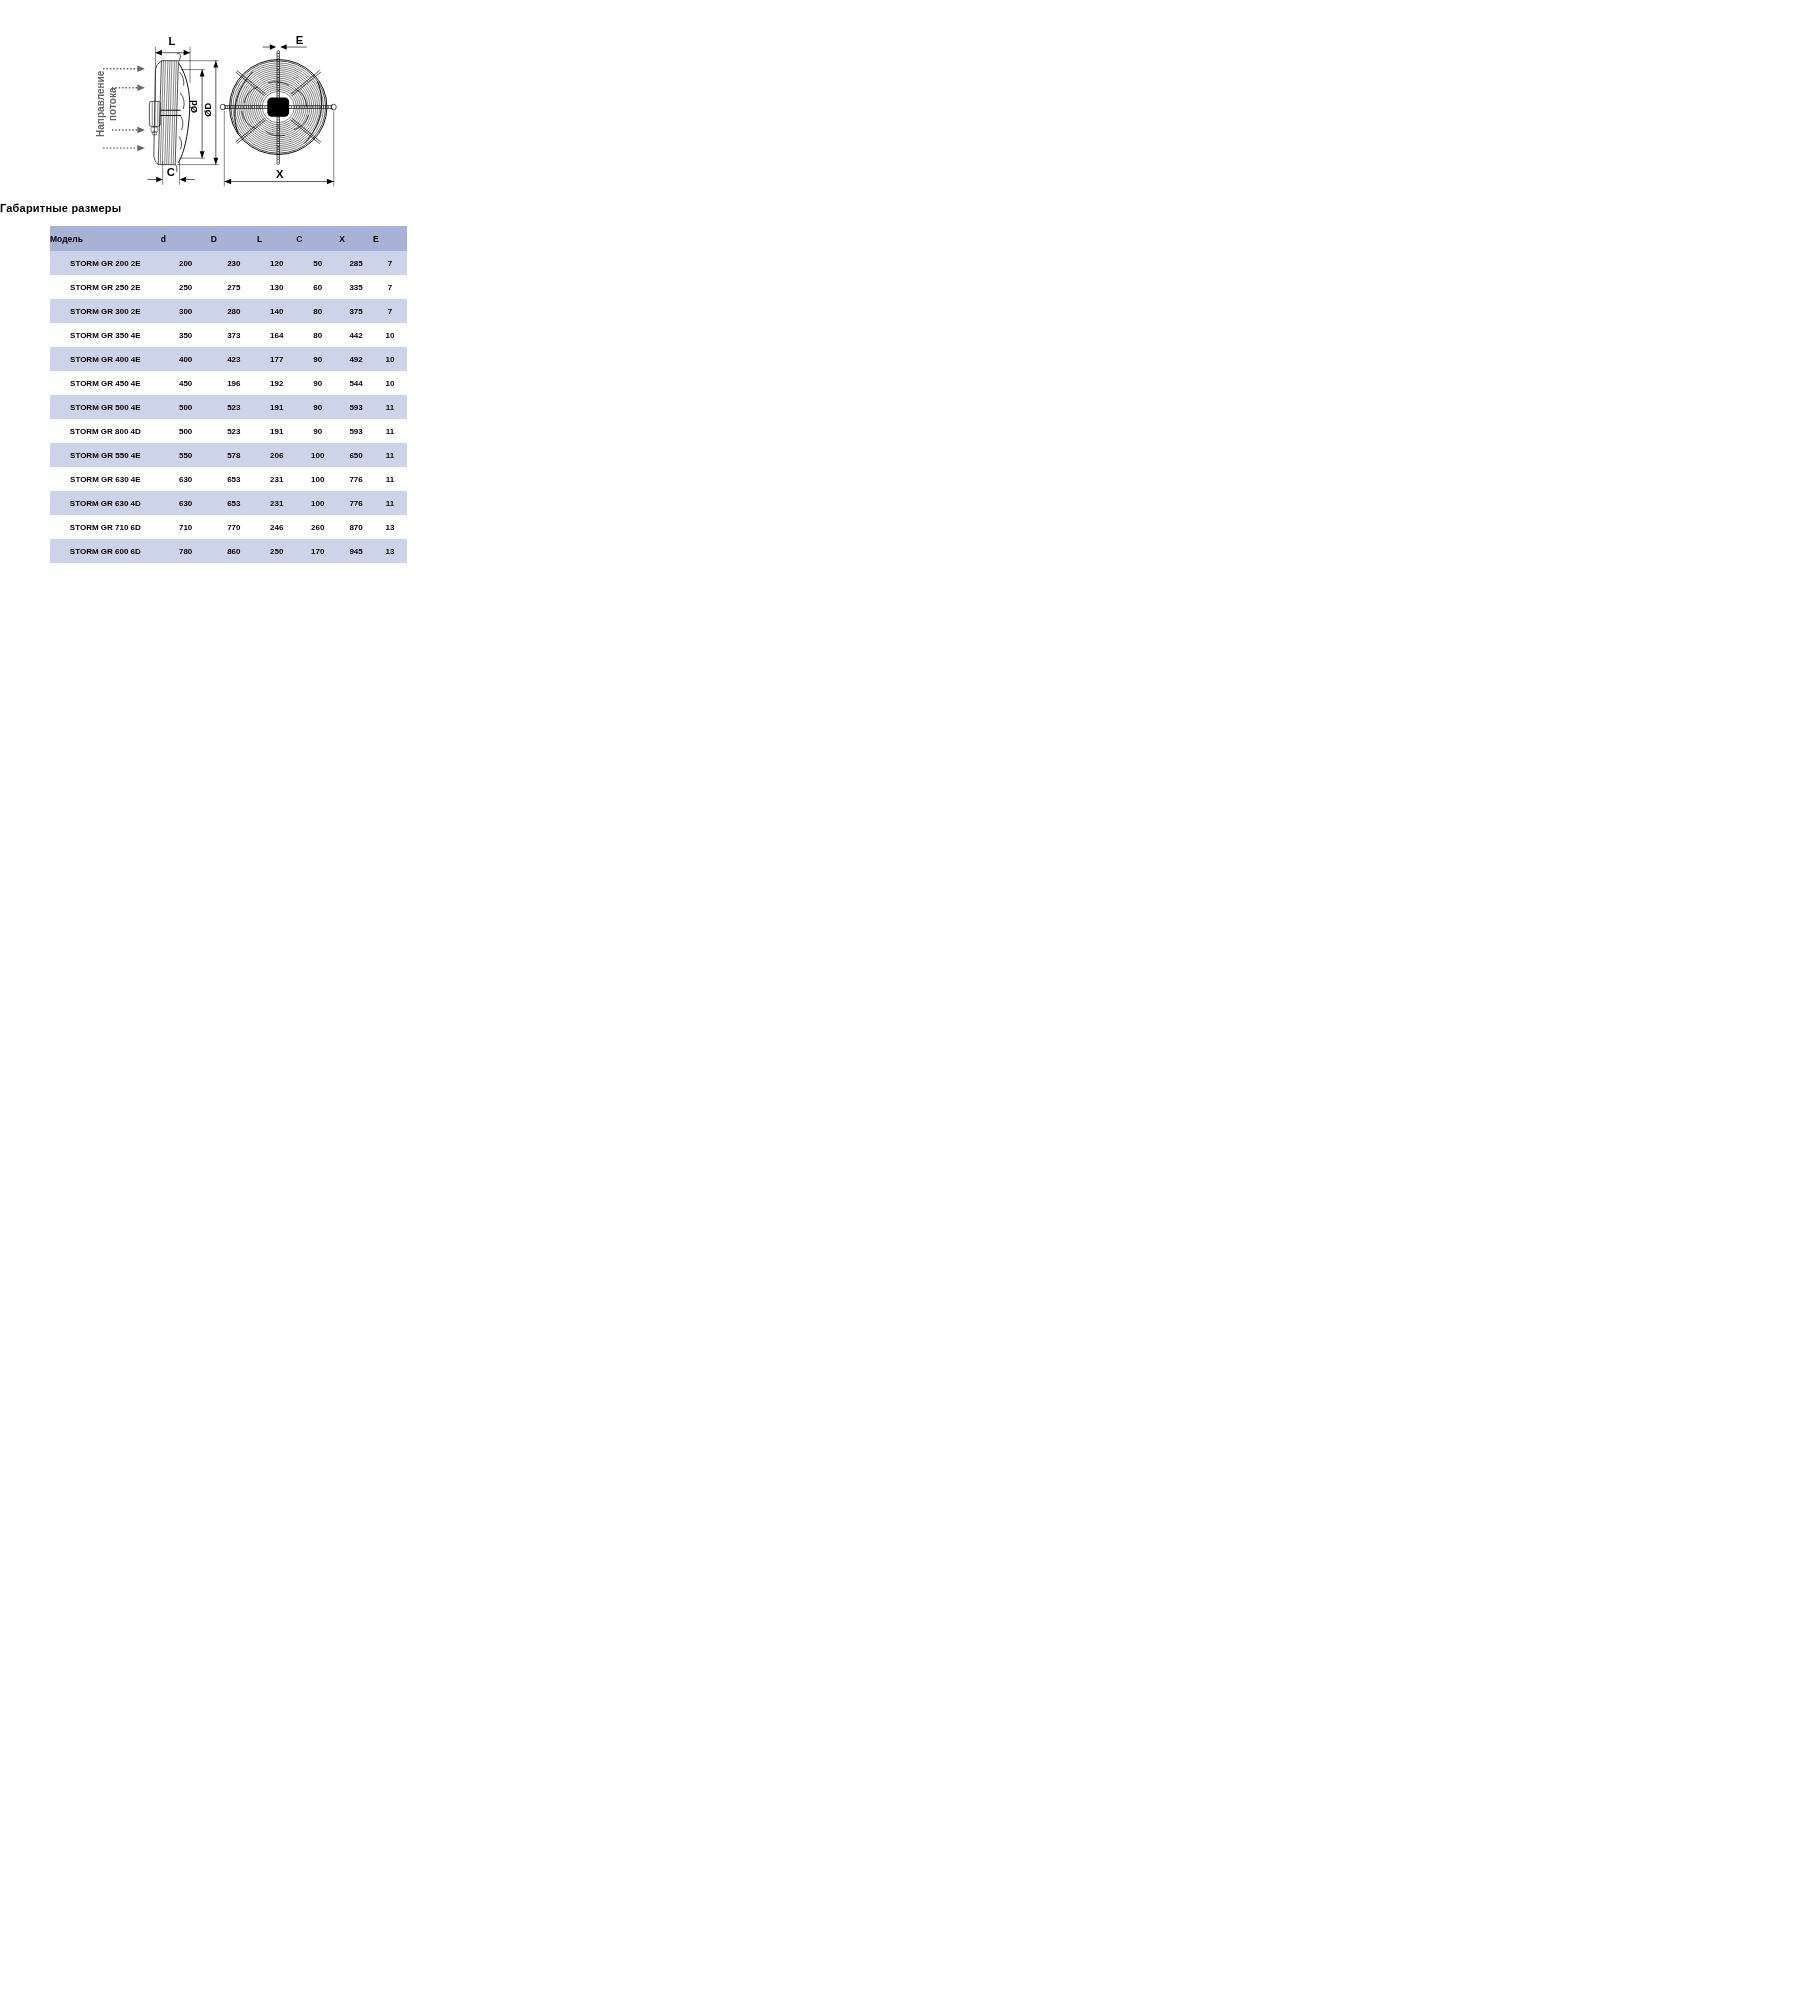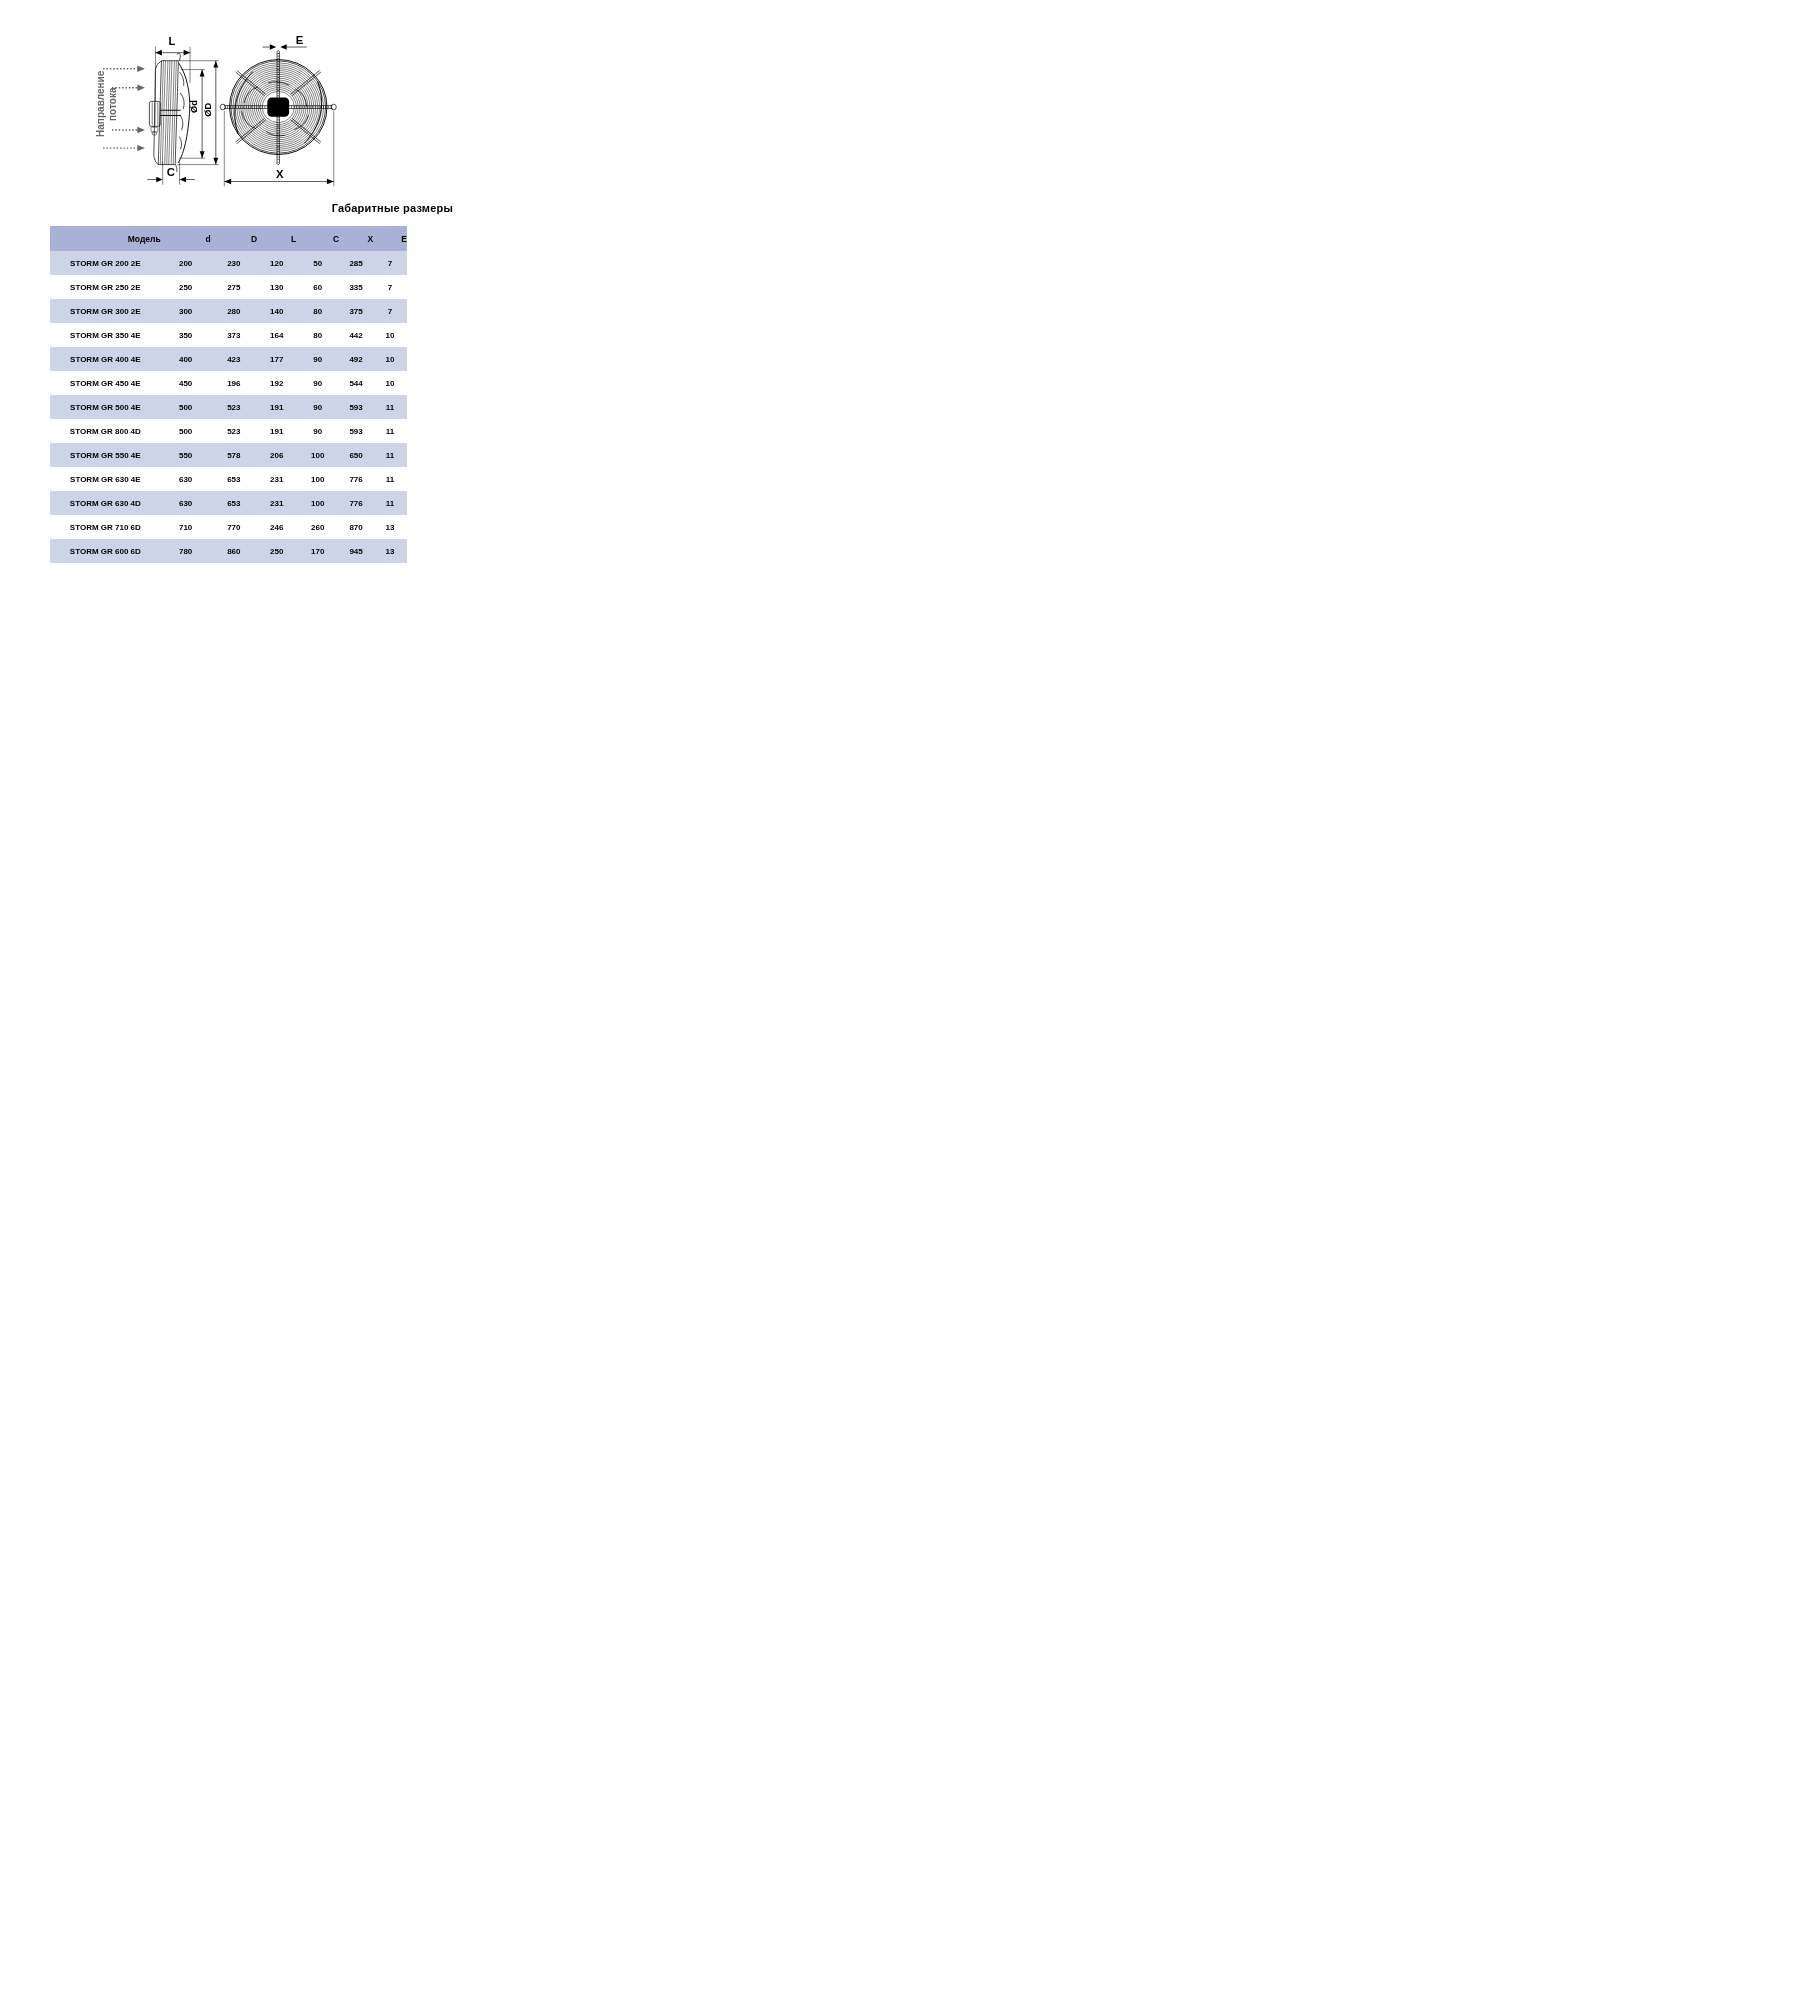--- a/index.html
+++ b/index.html
@@ -22,28 +22,28 @@
   .dim-label-sm{font-size:23px;font-weight:bold;fill:#000;}
   .flow-text{font-size:25px;font-weight:bold;fill:var(--flow-gray);}
   .flow-line{stroke:var(--flow-gray);stroke-width:3.6;fill:none;stroke-dasharray:3.8 4.6;}
   .flow-head{fill:var(--flow-gray);stroke:none;}
   .thin{stroke:#000;stroke-width:1.2;fill:none;}
   .med{stroke:#000;stroke-width:1.7;fill:none;}
   .thick{stroke:#000;stroke-width:2.3;fill:none;}
   .dimline{stroke:#000;stroke-width:1.6;fill:none;}
   .head{fill:#000;stroke:none;}
   .page-title{
-    position:absolute;top:202px;left:0;width:100%;text-align:right;
+    position:absolute;top:202px;left:0;width:100%;text-align:left;
     font-size:11px;font-weight:bold;letter-spacing:0.2px;
   }
   .tbl-wrap{position:absolute;top:226px;left:50px;width:357px;}
   table.dims{border-collapse:collapse;table-layout:fixed;width:100%;}
   table.dims th{
     background:var(--header-bg);height:25px;font-size:8.5px;font-weight:bold;
-    text-align:right;vertical-align:middle;padding:0;
+    text-align:left;vertical-align:middle;padding:0;
   }
   table.dims td{
     height:24px;font-size:8px;font-weight:bold;text-align:center;
     vertical-align:middle;padding:0;background:var(--row-bg);
   }
   table.dims tbody tr:nth-child(odd) td{background:var(--row-alt-bg);}
 </style>
 </head>
 <body>
 

